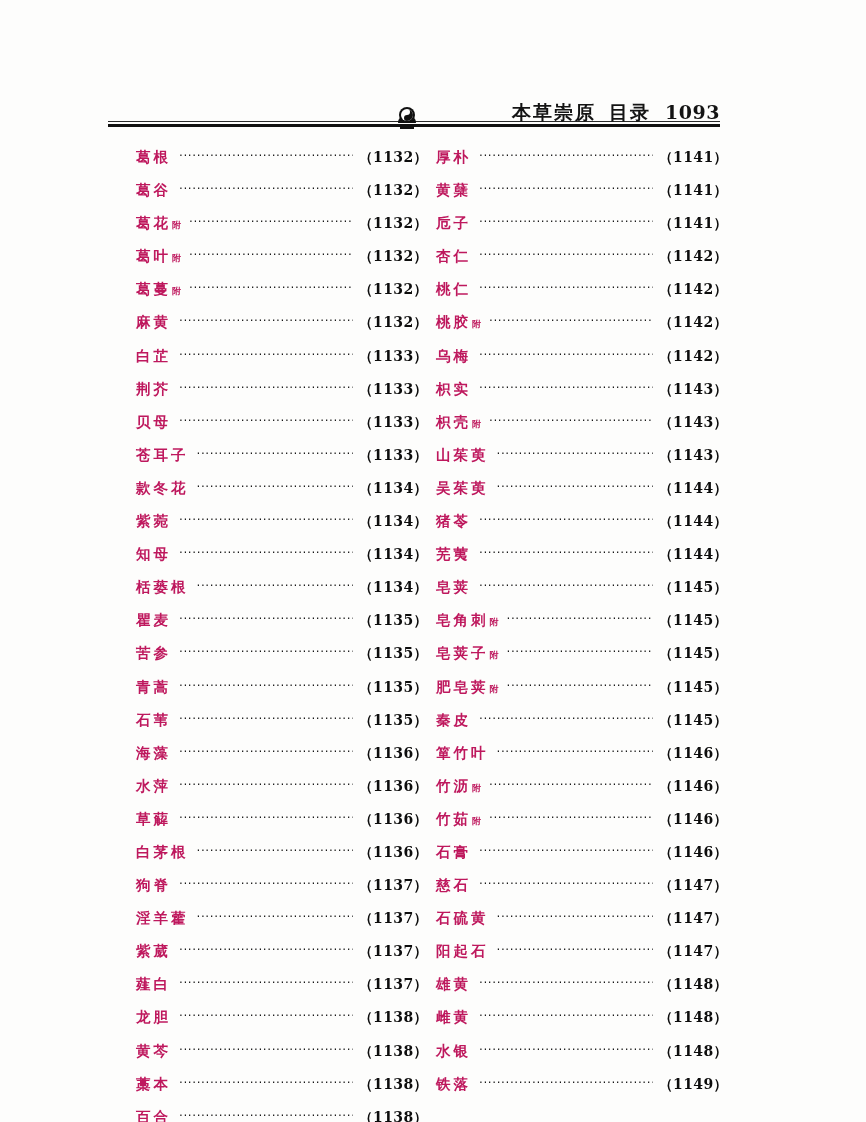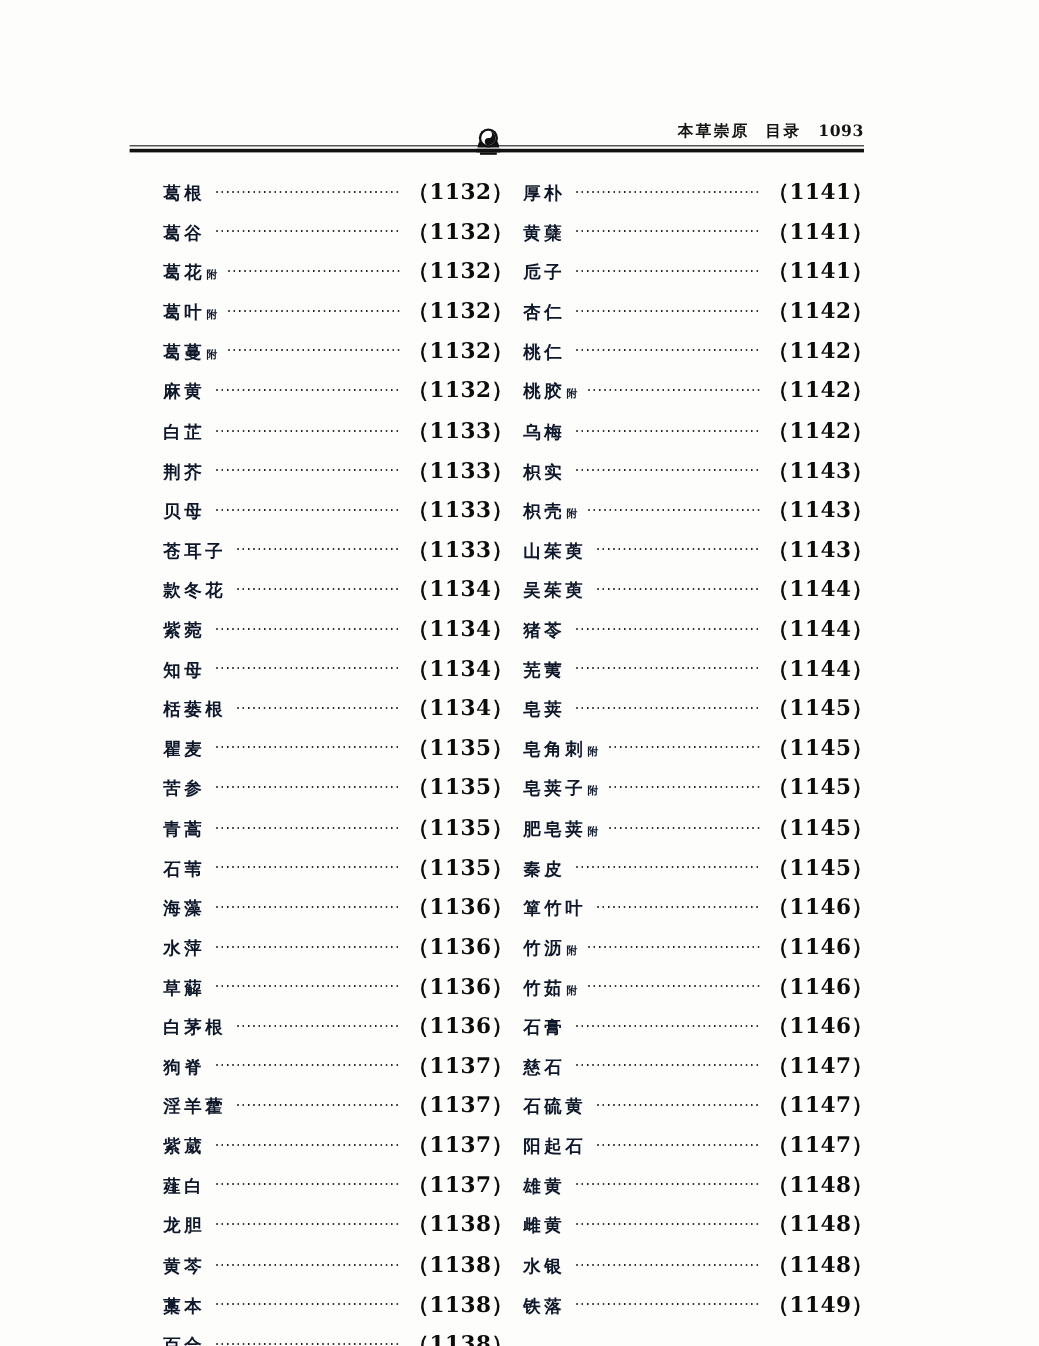--- a/index.html
+++ b/index.html
@@ -31,21 +31,21 @@
     top: 100px;
     width: 612px;
     height: 34px;
   }
   .header-title {
     position: absolute;
     right: 0;
     top: 0;
     font-family: "DejaVu Sans", "Liberation Sans", sans-serif;
     font-weight: bold;
-    font-size: 13px;
+    font-size: 19px;
     letter-spacing: 1.2px;
     white-space: nowrap;
     color: #141414;
   }
   .header-title .book-title { letter-spacing: 2px; }
   .header-title .sect {
     margin-left: 13px;
     letter-spacing: 2px;
   }
   .header-title .folio {
@@ -99,21 +99,21 @@
     display: flex;
     align-items: baseline;
     height: 33.1px;
     white-space: nowrap;
   }
   .entry-name {
     font-family: Liberation Mono, monospace;
     font-weight: bold;
     font-size: 14.5px;
     letter-spacing: 3px;
-    color: #0f172a;
+    color: #be185d;
     flex: 0 0 auto;
   }
   .entry-name .fu {
     font-size: 9px;
     letter-spacing: 0;
     margin-left: 1px;
     vertical-align: baseline;
   }
   .leader {
     flex: 1 1 auto;
@@ -130,21 +130,21 @@
     font-family: "DejaVu Sans", "Liberation Sans", sans-serif;
     font-size: 12px;
     letter-spacing: 0.6px;
     color: #171717;
     white-space: nowrap;
   }
   .entry-page {
     flex: 0 0 auto;
     font-family: "DejaVu Serif", "Liberation Serif", serif;
     font-weight: bold;
-    font-size: 18px;
+    font-size: 14px;
     letter-spacing: 0.4px;
     color: #0d0d0d;
     min-width: 68px;
     text-align: center;
   }
 </style>
 </head>
 <body>
 
 <div class="page">

